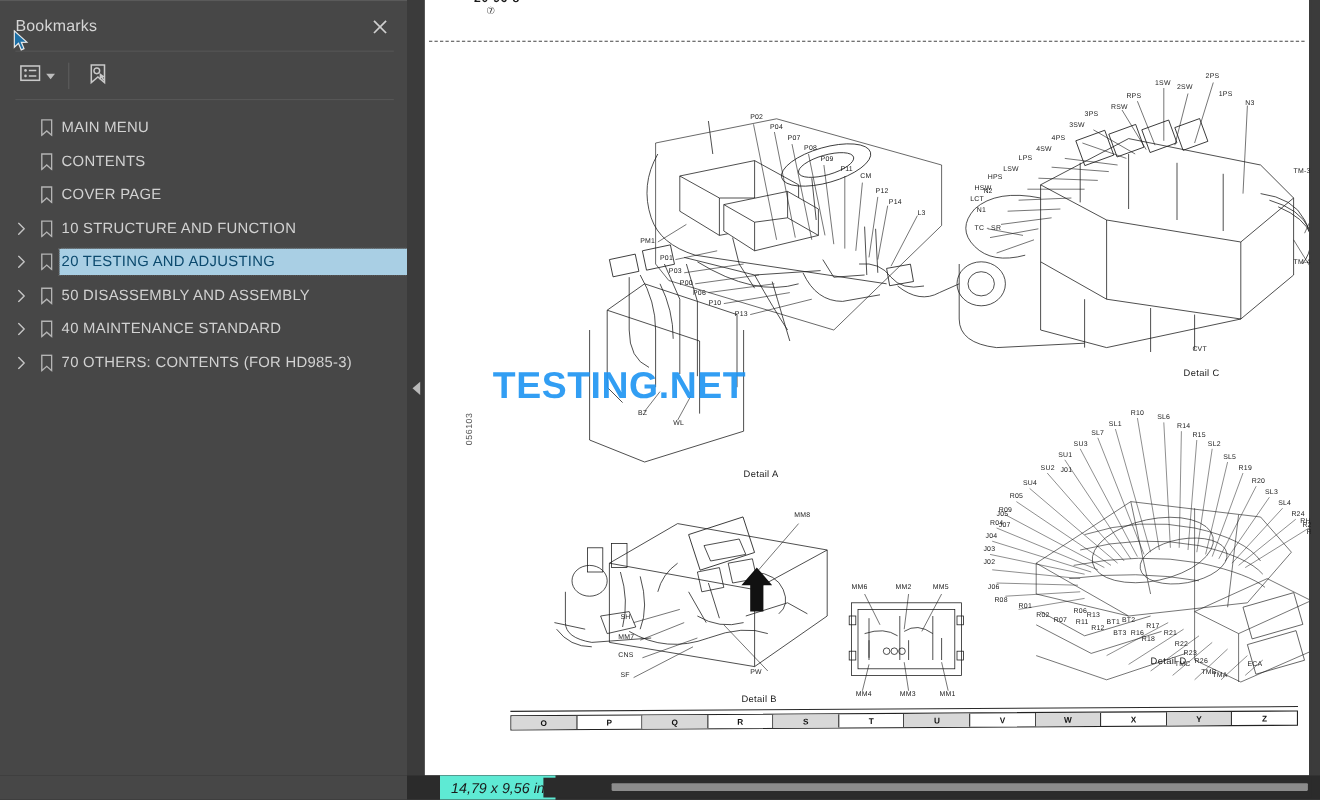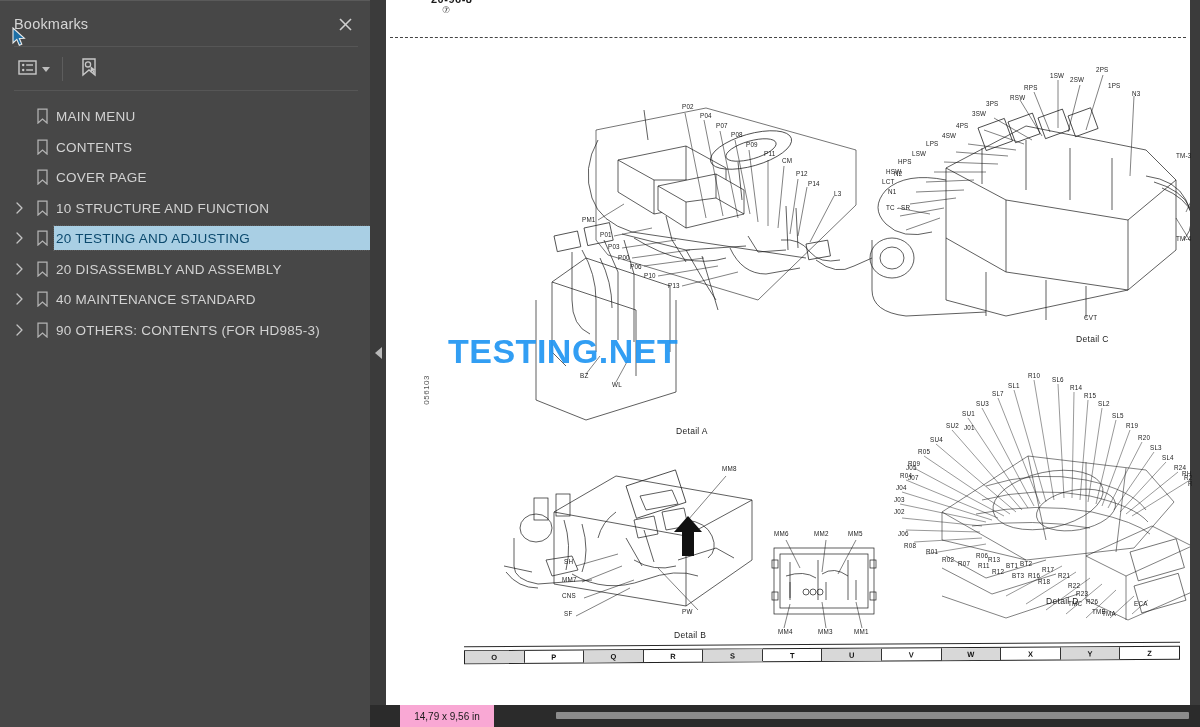--- a/index.html
+++ b/index.html
@@ -190,23 +190,23 @@
   
   #statusbar {
     position: absolute; left: 0; bottom: 0;
     width: 1200px; height: 22px;
     background: #2b2b2b;
   }
   #sb-left { position: absolute; left: 0; top: 0; width: 370px; height: 22px; background: #474747; }
   #page-size {
     position: absolute; left: 400px; top: 0; height: 22px;
     min-width: 94px; padding: 0 10px;
-    background: #f9a8d4; color: #1a1a1a;
-    font-size: 10px;
-    display: flex; align-items: center; justify-content: center;
+    background: #5eead4; color: #1a1a1a;
+    font-size: 13px;
+    display: flex; align-items: center; justify-content: center; font-style: italic;
   }
   #hscroll-track {
     position: absolute; left: 494px; top: 2px; right: 8px; height: 18px;
     background: #2b2b2b;
   }
   #hscroll-thumb {
     position: absolute; left: 62px; top: 5px; width: 633px; height: 7px;
     background: #8c8c8c; border-radius: 1px;
   }
 
@@ -327,21 +327,21 @@
           <div class="bm-twisty">
             <svg width="9" height="12" viewBox="0 0 9 12">
               <path d="M2 1 L7 6 L2 11" fill="none" stroke="#c3c3c3" stroke-width="1.3" stroke-linecap="round" stroke-linejoin="round"></path>
             </svg>
           </div>
           <div class="bm-icon">
             <svg width="11" height="16" viewBox="0 0 11 16">
               <path d="M1 1 H10 V15 L5.5 11 L1 15 Z" fill="none" stroke="#b4b4b4" stroke-width="1.25"></path>
             </svg>
           </div>
-          <div class="bm-label-wrap"><span class="bm-label">20  DISASSEMBLY AND ASSEMBLY</span></div>
+          <div class="bm-label-wrap"><span class="bm-label">50  DISASSEMBLY AND ASSEMBLY</span></div>
         </div>
         <div class="bm-row">
           <div class="bm-twisty">
             <svg width="9" height="12" viewBox="0 0 9 12">
               <path d="M2 1 L7 6 L2 11" fill="none" stroke="#c3c3c3" stroke-width="1.3" stroke-linecap="round" stroke-linejoin="round"></path>
             </svg>
           </div>
           <div class="bm-icon">
             <svg width="11" height="16" viewBox="0 0 11 16">
               <path d="M1 1 H10 V15 L5.5 11 L1 15 Z" fill="none" stroke="#b4b4b4" stroke-width="1.25"></path>
@@ -353,21 +353,21 @@
           <div class="bm-twisty">
             <svg width="9" height="12" viewBox="0 0 9 12">
               <path d="M2 1 L7 6 L2 11" fill="none" stroke="#c3c3c3" stroke-width="1.3" stroke-linecap="round" stroke-linejoin="round"></path>
             </svg>
           </div>
           <div class="bm-icon">
             <svg width="11" height="16" viewBox="0 0 11 16">
               <path d="M1 1 H10 V15 L5.5 11 L1 15 Z" fill="none" stroke="#b4b4b4" stroke-width="1.25"></path>
             </svg>
           </div>
-          <div class="bm-label-wrap"><span class="bm-label">90  OTHERS:  CONTENTS (FOR HD985-3)</span></div>
+          <div class="bm-label-wrap"><span class="bm-label">70  OTHERS:  CONTENTS (FOR HD985-3)</span></div>
         </div>
       </div>
 
     <svg id="cursor" viewBox="0 0 16 22">
       <path d="M1 1 L1 16 L4.8 12.4 L7.3 18.3 L9.8 17.2 L7.4 11.5 L12.4 11.3 Z" fill="#1d6fa5" stroke="#eaeaea" stroke-width="1.1"></path>
     </svg>
   </div>
 
   <div id="collapse-handle">
     <span class="tri-left"></span>

